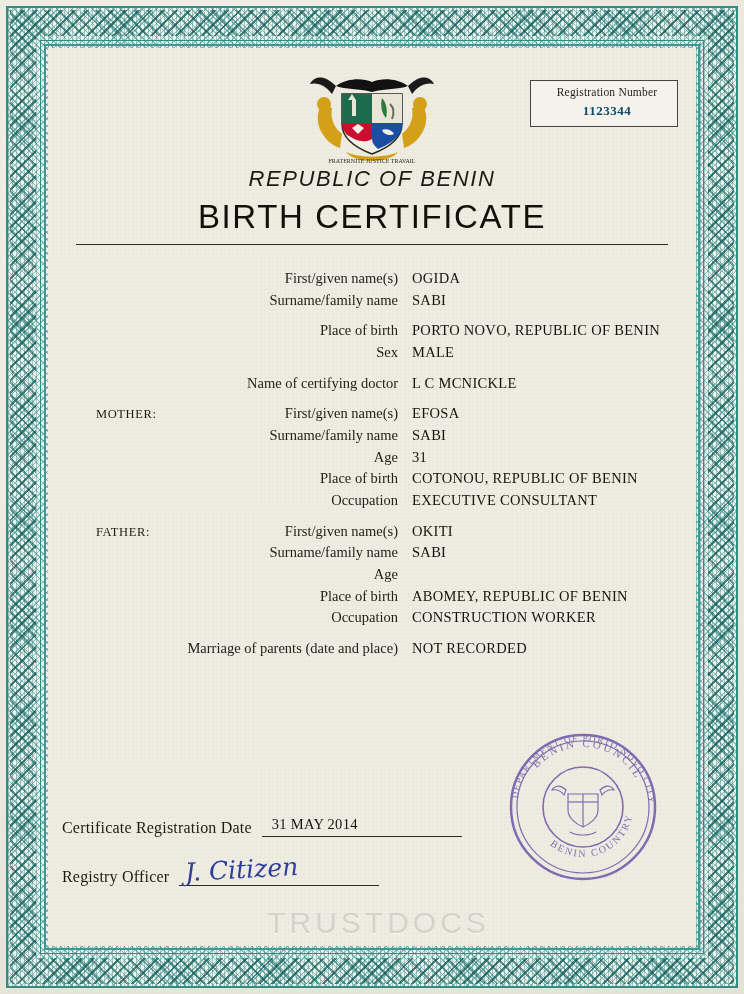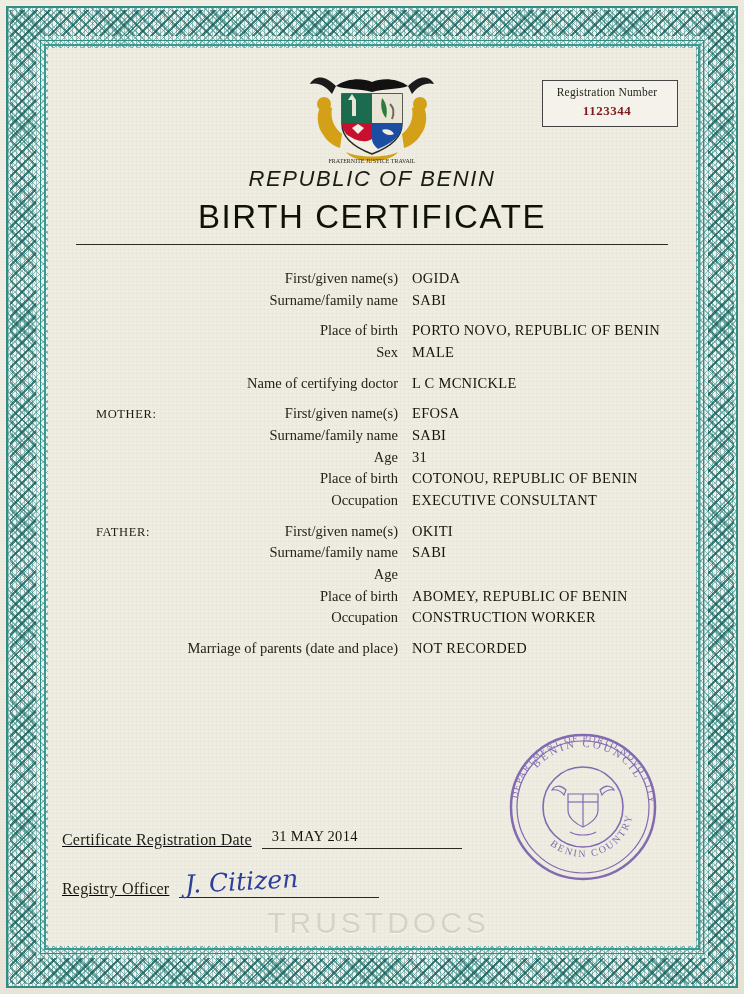--- a/index.html
+++ b/index.html
@@ -54,26 +54,26 @@
       repeating-linear-gradient(0deg, rgba(0,0,0,0.014) 0 1px, rgba(255,255,255,0) 1px 4px),
       repeating-linear-gradient(90deg, rgba(0,0,0,0.012) 0 1px, rgba(255,255,255,0) 1px 4px),
       #efece2;
     overflow:hidden;
   }
   
   .reg-box{
     position:absolute;right:18px;top:32px;
     border:1px solid #444;
     background:#f4f2ea;
-    padding:5px 10px 7px 4px;
+    padding:5px 10px 7px 16px;
     text-align:center;
     min-width:120px;
   }
   .reg-label{font-size:11.5px;color:#25251f;letter-spacing:.2px;}
-  .reg-value{font-size:13px;font-weight:bold;color:#7f1d1d;margin-top:5px;letter-spacing:.5px;}
+  .reg-value{font-size:13px;font-weight:bold;color:#0c4a6e;margin-top:5px;letter-spacing:.5px;}
   
   .crest{
     position:absolute;left:0;right:0;top:16px;
     display:flex;justify-content:center;
   }
   .crest svg{display:block;}
   
   .country{
     position:absolute;left:0;right:0;top:118px;
     text-align:center;
@@ -129,21 +129,21 @@
   .val{
     flex:1;
     font-size:14.5px;
     color:#15150e;
     letter-spacing:.3px;
     font-family:"Liberation Serif", serif;
     font-weight:500;
   }
   .row.wide .lbl{width:328px;}
   
-  .bottom{position:absolute;left:0;right:0;bottom:22px;text-decoration:underline;}
+  .bottom{position:absolute;left:0;right:0;bottom:34px;}
   .bline{display:flex;align-items:flex-end;margin-bottom:26px;padding-left:14px;}
   .bl-label{font-size:16px;color:#1d1d16;letter-spacing:.2px;white-space:nowrap;}
   .bl-rule{
     flex:0 0 200px;
     border-bottom:1px solid #2a2a20;
     margin-left:10px;
     position:relative;
     height:22px;
   }
   .bl-fill{

